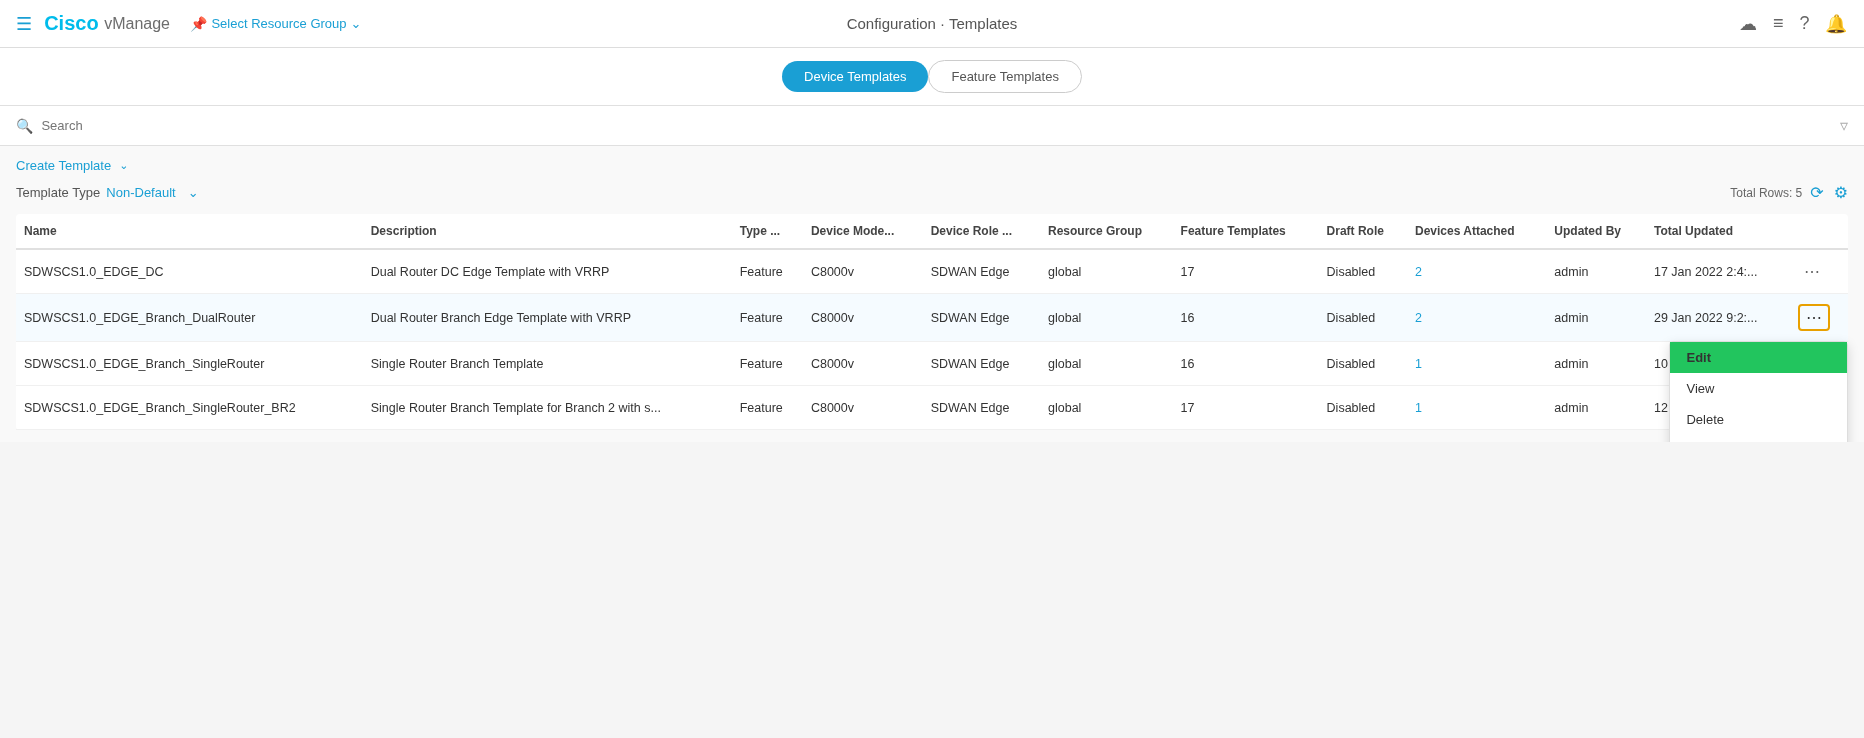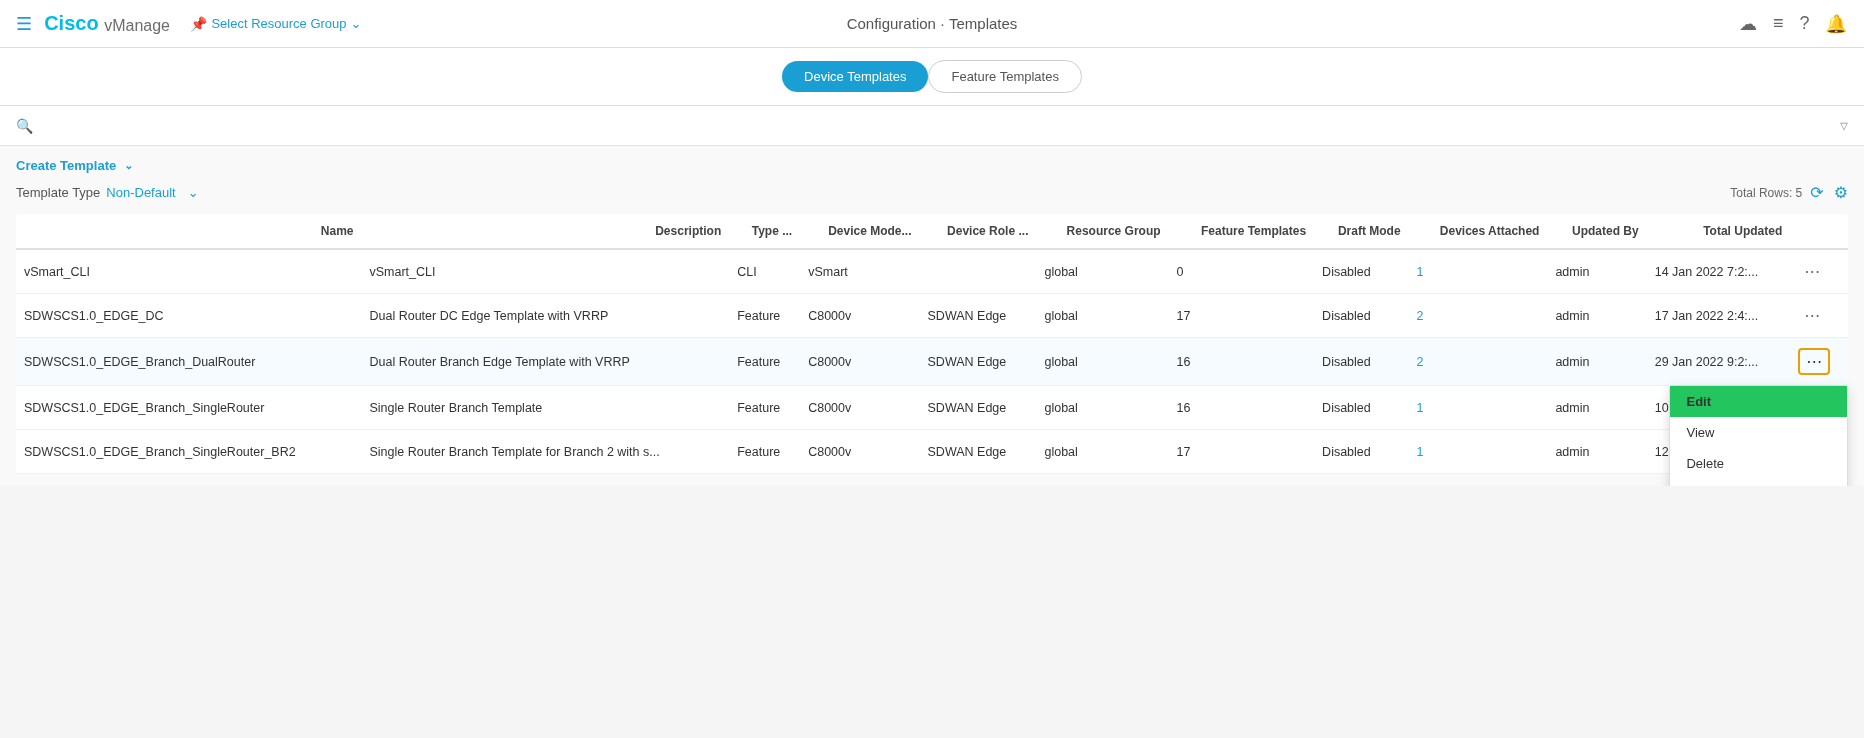--- a/index.html
+++ b/index.html
@@ -4,21 +4,21 @@
   <style>
     * { box-sizing: border-box; margin: 0; padding: 0; }
     body { font-family: -apple-system, BlinkMacSystemFont, 'Segoe UI', Arial, sans-serif; font-size: 13px; background: #f5f5f5; color: #333; }
 
     
     .top-nav {
       display: flex; align-items: center; background: #fff; border-bottom: 1px solid #ddd;
       padding: 0 16px; height: 48px; position: relative;
     }
     .nav-hamburger { color: #1a9fd4; font-size: 18px; margin-right: 12px; cursor: pointer; }
-    .nav-brand { display: flex; align-items: flex-end; color: #1a9fd4; font-size: 20px; font-weight: 700; margin-right: 20px; }
+    .nav-brand { display: flex; align-items: center; color: #1a9fd4; font-size: 20px; font-weight: 700; margin-right: 20px; }
     .nav-brand span { color: #00bceb; }
     .nav-brand em { color: #6d6d6d; font-style: normal; font-size: 16px; font-weight: 400; }
     .nav-resource-group { display: flex; align-items: center; color: #1a9fd4; font-size: 13px; cursor: pointer; gap: 4px; }
     .nav-resource-group .pin-icon { color: #1a9fd4; font-size: 14px; }
     .nav-title { position: absolute; left: 50%; transform: translateX(-50%); font-size: 15px; color: #555; font-weight: 400; }
     .nav-right { margin-left: auto; display: flex; align-items: center; gap: 16px; color: #666; font-size: 18px; }
     .nav-right span { cursor: pointer; }
 
     
     .tab-bar { display: flex; justify-content: center; align-items: center; background: #fff; padding: 12px 0; border-bottom: 1px solid #e0e0e0; gap: 0; }
@@ -32,36 +32,36 @@
     .search-bar { display: flex; align-items: center; background: #fff; padding: 10px 16px; border-bottom: 1px solid #e0e0e0; gap: 8px; }
     .search-bar input { flex: 1; border: none; outline: none; font-size: 13px; color: #555; background: transparent; }
     .search-icon-wrap { color: #aaa; font-size: 14px; }
     .filter-icon { margin-left: auto; color: #aaa; font-size: 16px; cursor: pointer; }
 
     
     .content { background: #f9f9f9; padding: 12px 16px; }
 
     
     .create-template-row { display: flex; align-items: center; margin-bottom: 10px; }
-    .create-template-btn { color: #1a9fd4; font-size: 13px; font-weight: 700; cursor: pointer; display: flex; align-items: center; gap: 8px; }
+    .create-template-btn { color: #1a9fd4; font-size: 13px; font-weight: 400; cursor: pointer; display: flex; align-items: center; gap: 8px; }
     .create-template-btn .chevron { font-size: 11px; }
 
     
     .template-type-row { display: flex; align-items: center; justify-content: space-between; margin-bottom: 12px; }
     .template-type-label { font-size: 13px; color: #555; margin-right: 6px; }
     .template-type-select { display: flex; align-items: center; color: #1a9fd4; font-size: 13px; cursor: pointer; gap: 12px; font-weight: 500; }
     .total-rows { font-size: 12px; color: #666; margin-left: auto; margin-right: 8px; }
     .icon-row { display: flex; align-items: center; gap: 10px; color: #1a9fd4; font-size: 16px; }
     .icon-row span { cursor: pointer; }
 
     
     .table-wrap { background: #fff; border-radius: 4px; overflow: visible; position: relative; }
     table { width: 100%; border-collapse: collapse; font-size: 12.5px; }
     thead tr { border-bottom: 2px solid #e0e0e0; }
-    thead th { padding: 10px 8px; text-align: right; font-weight: 600; color: #444; font-size: 12px; white-space: nowrap; }
+    thead th { padding: 10px 8px; text-align: left; font-weight: 600; color: #444; font-size: 12px; white-space: nowrap; }
     tbody tr { border-bottom: 1px solid #f0f0f0; }
     tbody td { padding: 10px 8px; color: #333; white-space: nowrap; vertical-align: middle; }
     .link-cell { color: #1a9fd4; cursor: pointer; }
     .dots-btn {
       background: none; border: none; cursor: pointer; font-size: 16px; color: #666; padding: 2px 6px;
       border-radius: 3px;
     }
     .dots-btn.active { border: 2px solid #e8a000; border-radius: 4px; color: #333; }
 
     
@@ -98,20 +98,21 @@
   </div>
 </div>
 
 <div class="tab-bar">
   <button class="tab-btn active">Device Templates</button>
   <button class="tab-btn inactive">Feature Templates</button>
 </div>
 
 <div class="search-bar">
   <span class="search-icon-wrap">🔍</span>
+  <input type="text" placeholder="Search" style="">
   <span class="filter-icon">▿</span>
 </div>
 
 <div class="content">
 
   <div class="create-template-row">
     <div class="create-template-btn">
       <span>Create Template</span>
       <span class="chevron">⌄</span>
     </div>
@@ -134,45 +135,29 @@
     <table>
       <thead>
         <tr>
           <th>Name</th>
           <th>Description</th>
           <th>Type ...</th>
           <th>Device Mode...</th>
           <th>Device Role ...</th>
           <th>Resource Group</th>
           <th>Feature Templates</th>
-          <th>Draft Mode</th>
+          <th>Draft Role</th>
           <th>Devices Attached</th>
           <th>Updated By</th>
           <th>Total Updated</th>
           <th></th>
         </tr>
       </thead>
       <tbody id="table-body">
 
-        <tr>
-          <td>vSmart_CLI</td>
-          <td>vSmart_CLI</td>
-          <td>CLI</td>
-          <td>vSmart</td>
-          <td></td>
-          <td>global</td>
-          <td>0</td>
-          <td>Disabled</td>
-          <td class="link-cell">1</td>
-          <td>admin</td>
-          <td>14 Jan 2022 7:2:...</td>
-          <td class="dots-cell">
-            <button class="dots-btn">⋯</button>
-          </td>
-        </tr>
 
         <tr>
           <td>SDWSCS1.0_EDGE_DC</td>
           <td>Dual Router DC Edge Template with VRRP</td>
           <td>Feature</td>
           <td>C8000v</td>
           <td>SDWAN Edge</td>
           <td>global</td>
           <td>17</td>
           <td>Disabled</td>

